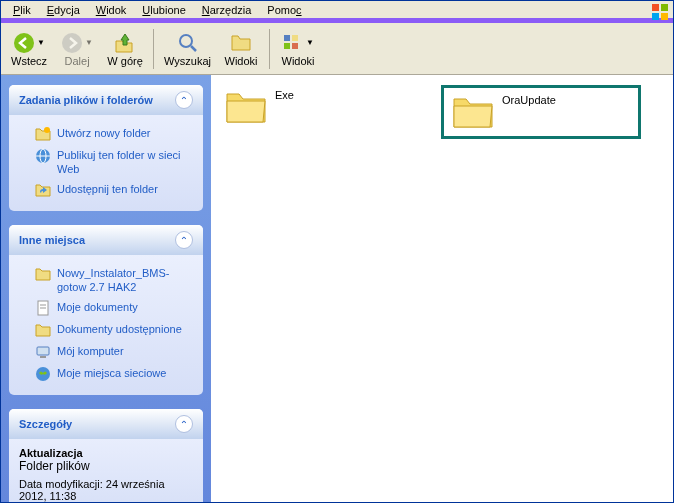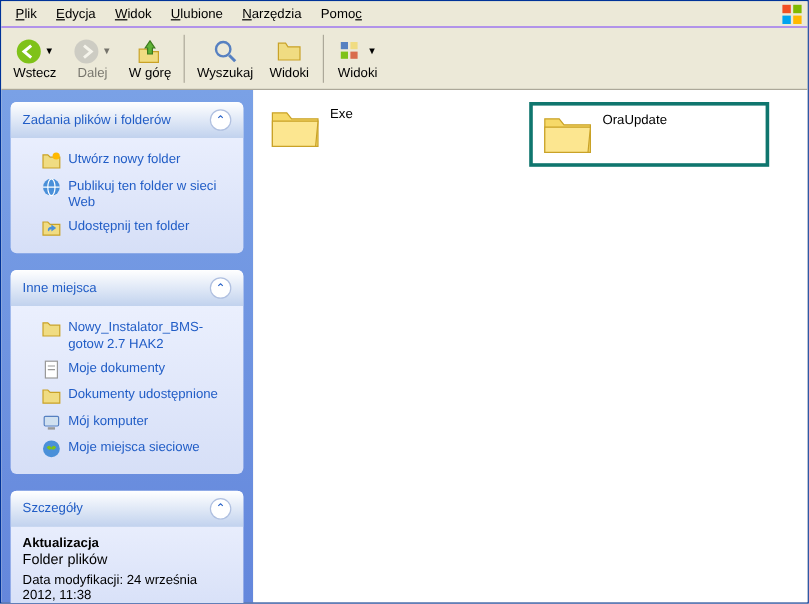--- a/index.html
+++ b/index.html
@@ -15,21 +15,21 @@
       height: 503px;
       overflow: hidden;
       border: 1px solid #003399;
     }
     .menubar {
       display: flex;
       align-items: center;
       background: #ece9d8;
       height: 22px;
       padding: 0 4px;
-      border-bottom: 1px solid #8b5cf6;
+      border-bottom: 5px solid #8b5cf6;
       position: relative;
     }
     .menubar-item {
       padding: 2px 8px;
       cursor: default;
     }
     .menubar .underline {
       text-decoration: underline;
     }
     .win-logo {
@@ -92,21 +92,21 @@
     .panel-header {
       display: flex;
       align-items: center;
       justify-content: space-between;
       padding: 6px 10px;
       background: linear-gradient(to bottom, #ffffff, #c1d2ee);
       cursor: pointer;
     }
     .panel-header-text {
       color: #215dc6;
-      font-weight: normal;
+      font-weight: bold;
       font-size: 11px;
     }
     .panel-chevron {
       width: 18px;
       height: 18px;
       border-radius: 50%;
       background: #ffffff;
       border: 1px solid #b0c0e0;
       display: flex;
       align-items: center;

